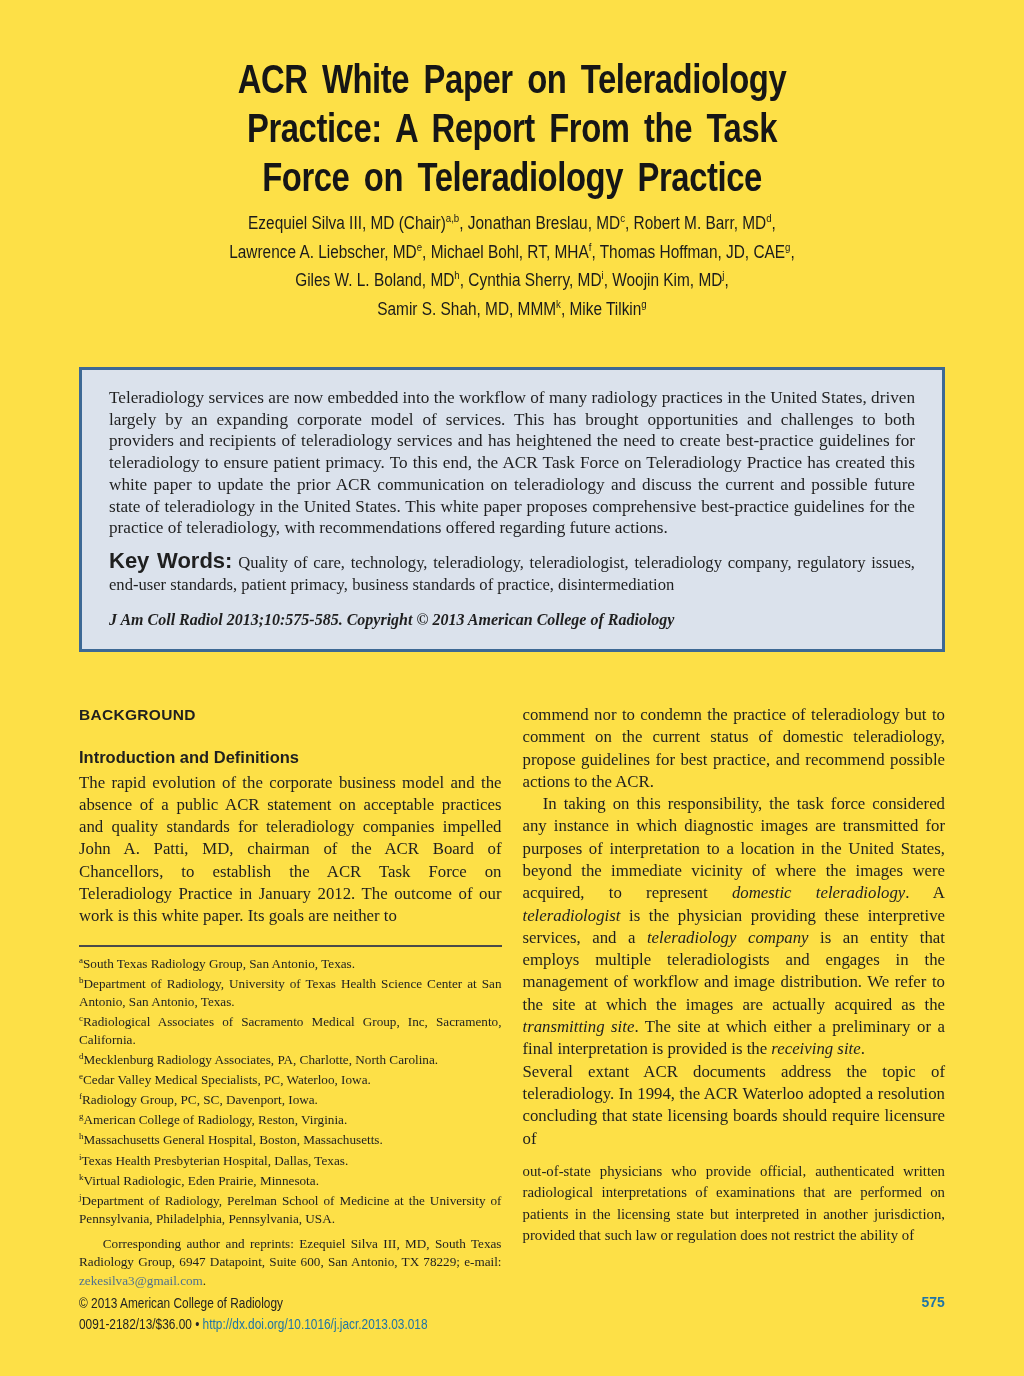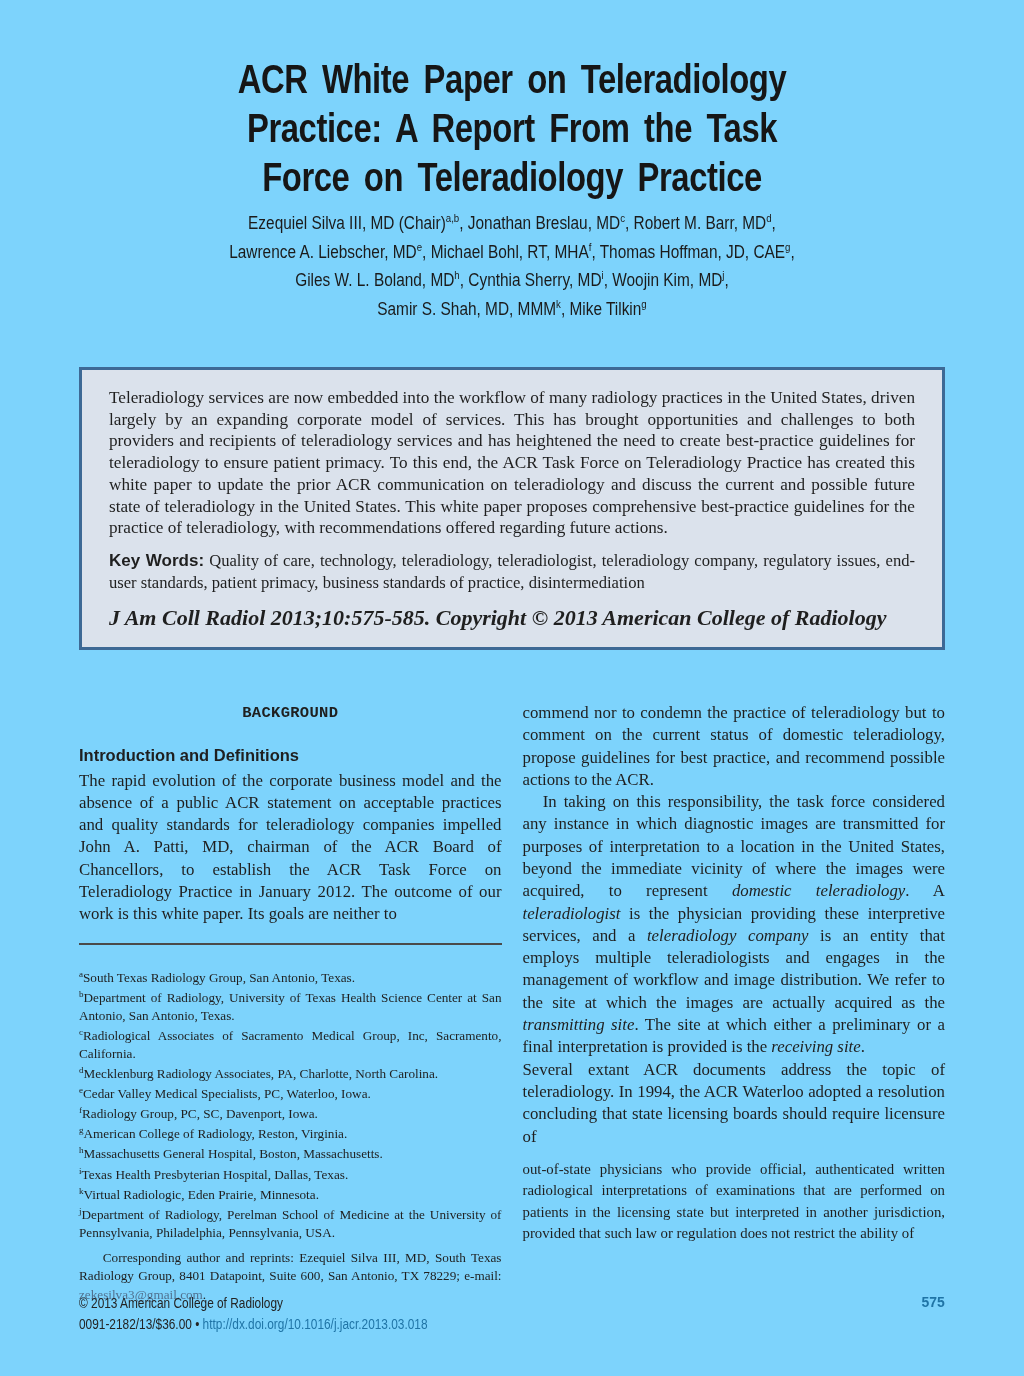--- a/index.html
+++ b/index.html
@@ -6,21 +6,21 @@
     --text:#1f1f1f;
     --box-border:#3d6995;
     --box-bg:#dbe2ec;
     --link-blue:#1f74a6;
     --email-blue:#50718f;
     --rule:#4a4a4a;
   }
   *{margin:0;padding:0;box-sizing:border-box;}
   html,body{background:#ffffff;}
   .page{
-    width:1024px;height:1376px;position:relative;background:#7dd3fc;
+    width:1024px;height:1376px;position:relative;background:#fde047;
     color:var(--text);
     font-family:"Liberation Serif", serif;
     padding:55px 79px 0 79px;
     overflow:hidden;
   }
   
   .title{
     text-align:center;
     font-family:"Liberation Sans", sans-serif;
     font-weight:bold;
@@ -57,63 +57,63 @@
   }
   .keywords{
     margin-top:11px;
     font-size:16.6px;
     line-height:22px;
     text-align:justify;
   }
   .keywords .kw-label{
     font-family:"Liberation Sans", sans-serif;
     font-weight:bold;
-    font-size:17px;
+    font-size:22px;
   }
   .citation{
     margin-top:13px;
     font-weight:bold;
     font-style:italic;
-    font-size:22px;
+    font-size:16px;
     line-height:22px;
     font-family:Liberation Serif, serif;
   }
   
   .columns{
     display:flex;
     gap:21px;
     margin-top:52px;
   }
   .col{
     width:422.5px;
     font-size:16.8px;
     line-height:22.3px;
     text-align:justify;
   }
   .section-heading{
-    font-family:Liberation Mono, monospace;
+    font-family:Liberation Sans, sans-serif;
     font-weight:bold;
     font-size:15.5px;
     letter-spacing:0.3px;
     margin-bottom:20px;
-    text-align:center;
+    text-align:left;
   }
   .sub-heading{
     font-family:"Liberation Sans", sans-serif;
     font-weight:bold;
     font-size:16.5px;
     margin-bottom:3px;
     text-align:left;
   }
   .indent{text-indent:1.2em;}
   
   .footnotes{
     margin-top:17px;
     border-top:2px solid var(--rule);
-    padding-top:24px;
+    padding-top:8px;
     font-size:13.2px;
     line-height:18.1px;
   }
   .footnote{margin-bottom:2px;text-align:justify;}
   .footnote sup{font-size:9px;line-height:0;}
   .corresponding{
     margin-top:7px;
     font-size:13.2px;
     line-height:18.5px;
     text-indent:1.8em;
@@ -192,21 +192,21 @@
         <p class="footnote"><sup>b</sup>Department of Radiology, University of Texas Health Science Center at San Antonio, San Antonio, Texas.</p>
         <p class="footnote"><sup>c</sup>Radiological Associates of Sacramento Medical Group, Inc, Sacramento, California.</p>
         <p class="footnote"><sup>d</sup>Mecklenburg Radiology Associates, PA, Charlotte, North Carolina.</p>
         <p class="footnote"><sup>e</sup>Cedar Valley Medical Specialists, PC, Waterloo, Iowa.</p>
         <p class="footnote"><sup>f</sup>Radiology Group, PC, SC, Davenport, Iowa.</p>
         <p class="footnote"><sup>g</sup>American College of Radiology, Reston, Virginia.</p>
         <p class="footnote"><sup>h</sup>Massachusetts General Hospital, Boston, Massachusetts.</p>
         <p class="footnote"><sup>i</sup>Texas Health Presbyterian Hospital, Dallas, Texas.</p>
         <p class="footnote"><sup>k</sup>Virtual Radiologic, Eden Prairie, Minnesota.</p>
         <p class="footnote"><sup>j</sup>Department of Radiology, Perelman School of Medicine at the University of Pennsylvania, Philadelphia, Pennsylvania, USA.</p>
-        <p class="corresponding"><span>Corresponding author and reprints: Ezequiel Silva III, MD, South Texas Radiology Group, 8401 Datapoint, Suite 600, San Antonio, TX 78229; e-mail: </span><a class="email-link">zekesilva3@gmail.com</a><span>.</span></p>
+        <p class="corresponding"><span>Corresponding author and reprints: Ezequiel Silva III, MD, South Texas Radiology Group, 6947 Datapoint, Suite 600, San Antonio, TX 78229; e-mail: </span><a class="email-link">zekesilva3@gmail.com</a><span>.</span></p>
       </div>
     </div>
 
     <div class="col">
       <p>commend nor to condemn the practice of teleradiology but to comment on the current status of domestic teleradiology, propose guidelines for best practice, and recommend possible actions to the ACR.</p>
       <p class="indent">In taking on this responsibility, the task force considered any instance in which diagnostic images are transmitted for purposes of interpretation to a location in the United States, beyond the immediate vicinity of where the images were acquired, to represent <i>domestic teleradiology</i>. A <i>teleradiologist</i> is the physician providing these interpretive services, and a <i>teleradiology company</i> is an entity that employs multiple teleradiologists and engages in the management of workflow and image distribution. We refer to the site at which the images are actually acquired as the <i>transmitting site</i>. The site at which either a preliminary or a final interpretation is provided is the <i>receiving site</i>.</p>
       <p>Several extant ACR documents address the topic of teleradiology. In 1994, the ACR Waterloo adopted a resolution concluding that state licensing boards should require licensure of</p>
       <p class="blockquote">out-of-state physicians who provide official, authenticated written radiological interpretations of examinations that are performed on patients in the licensing state but interpreted in another jurisdiction, provided that such law or regulation does not restrict the ability of</p>
     </div>
 

